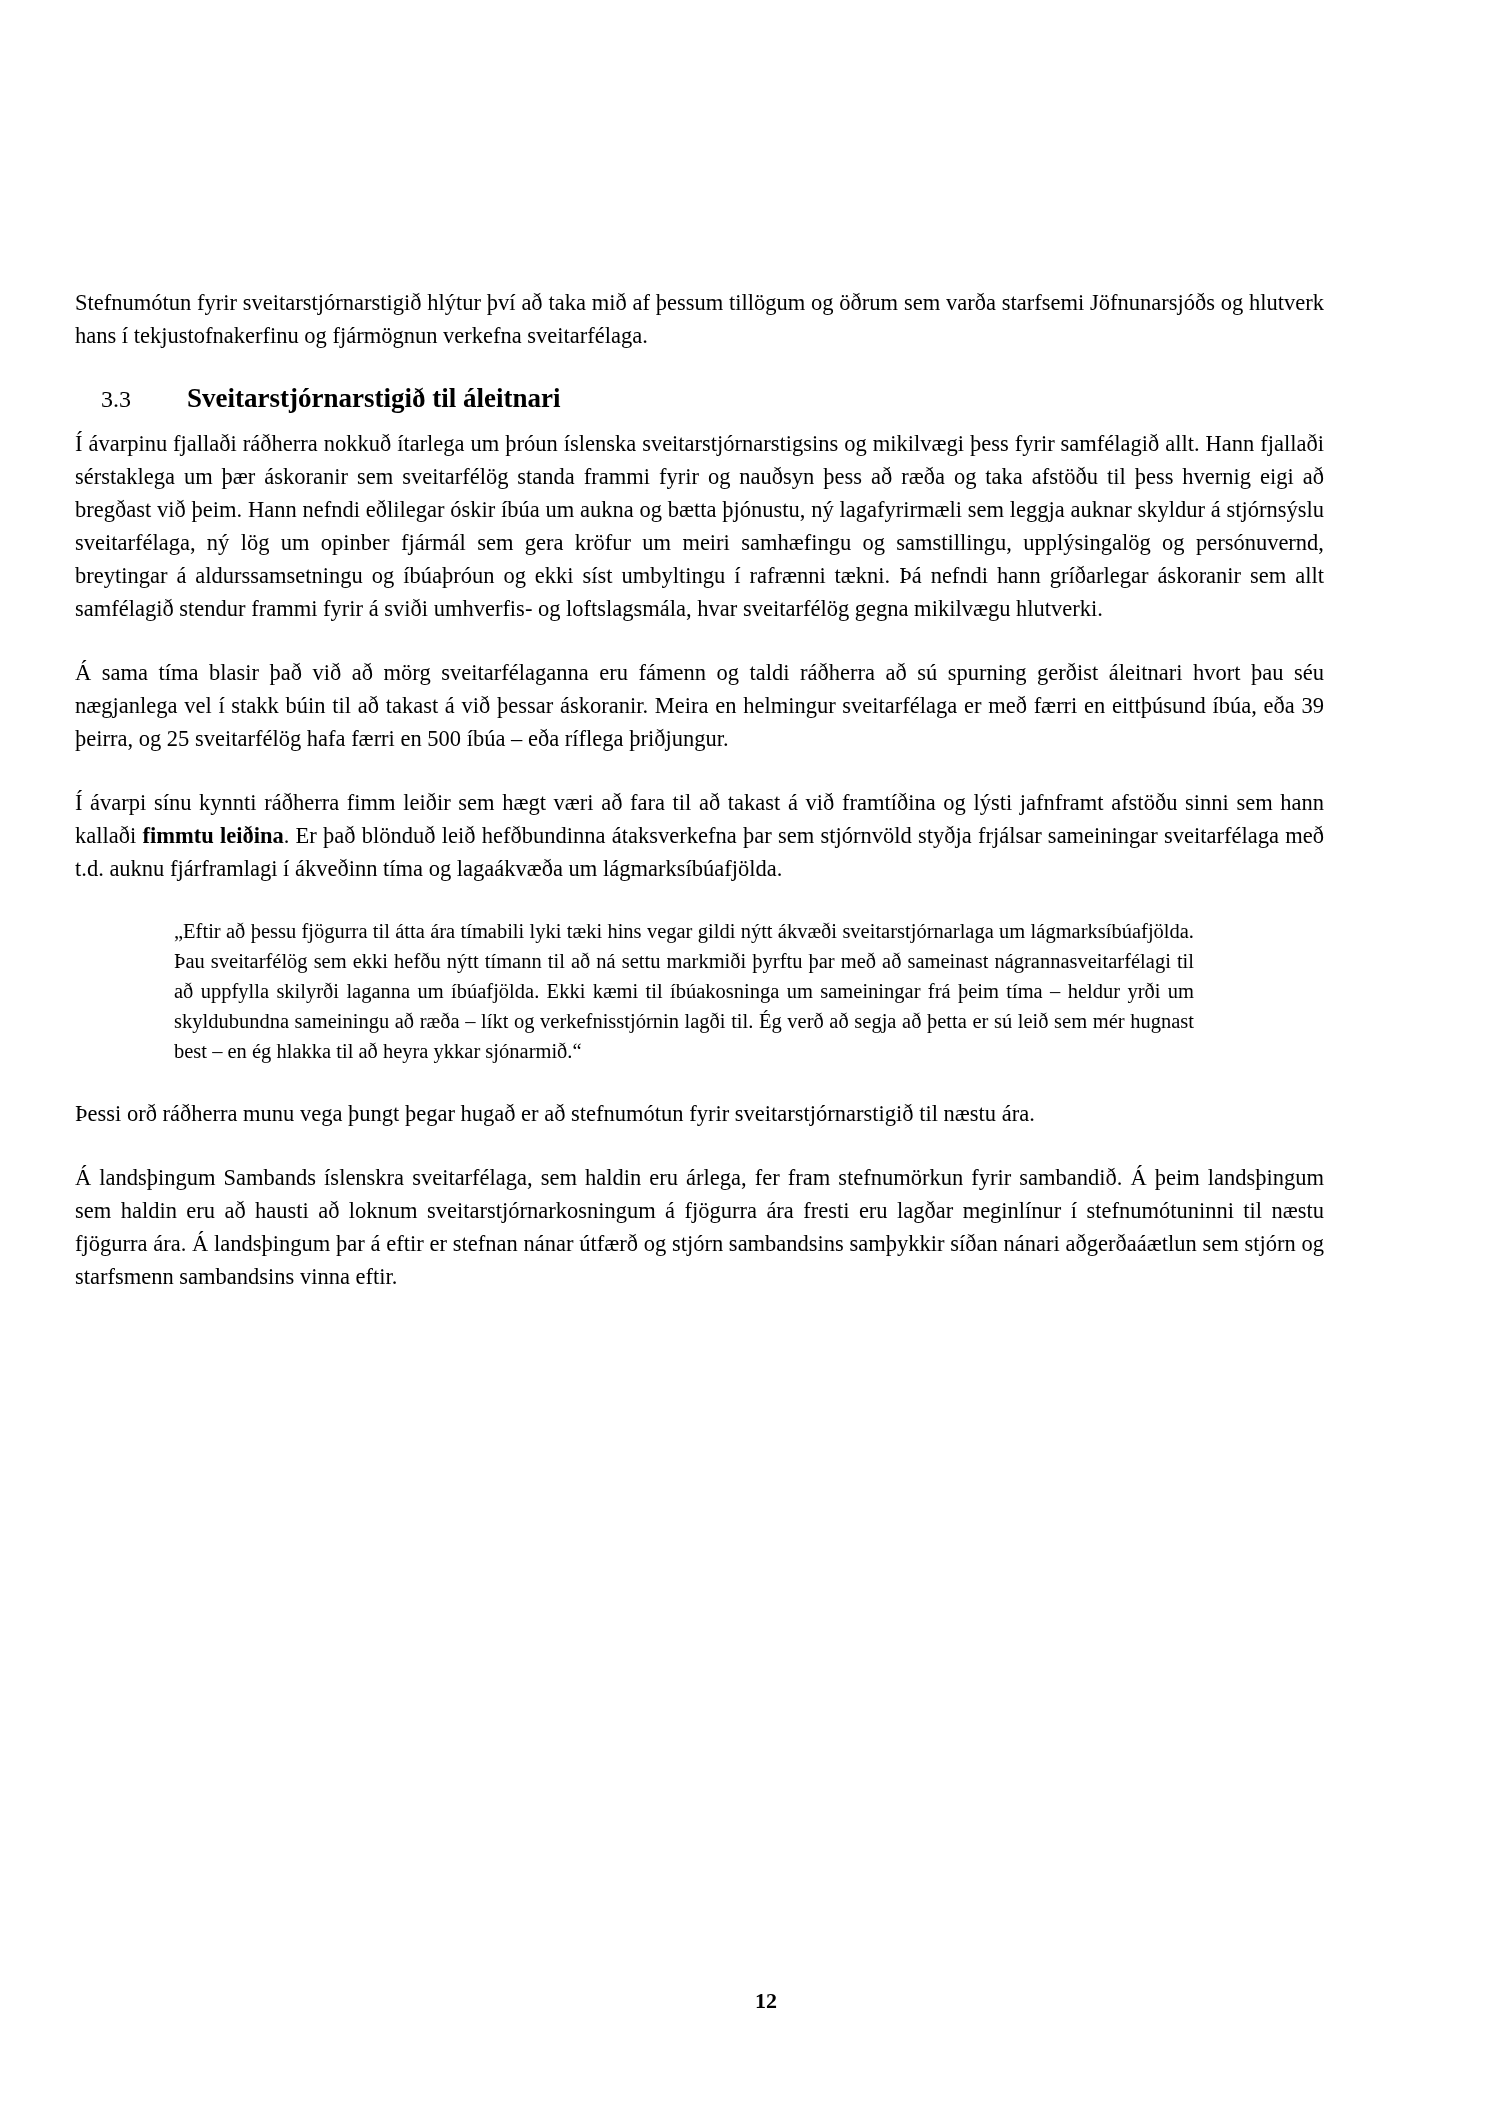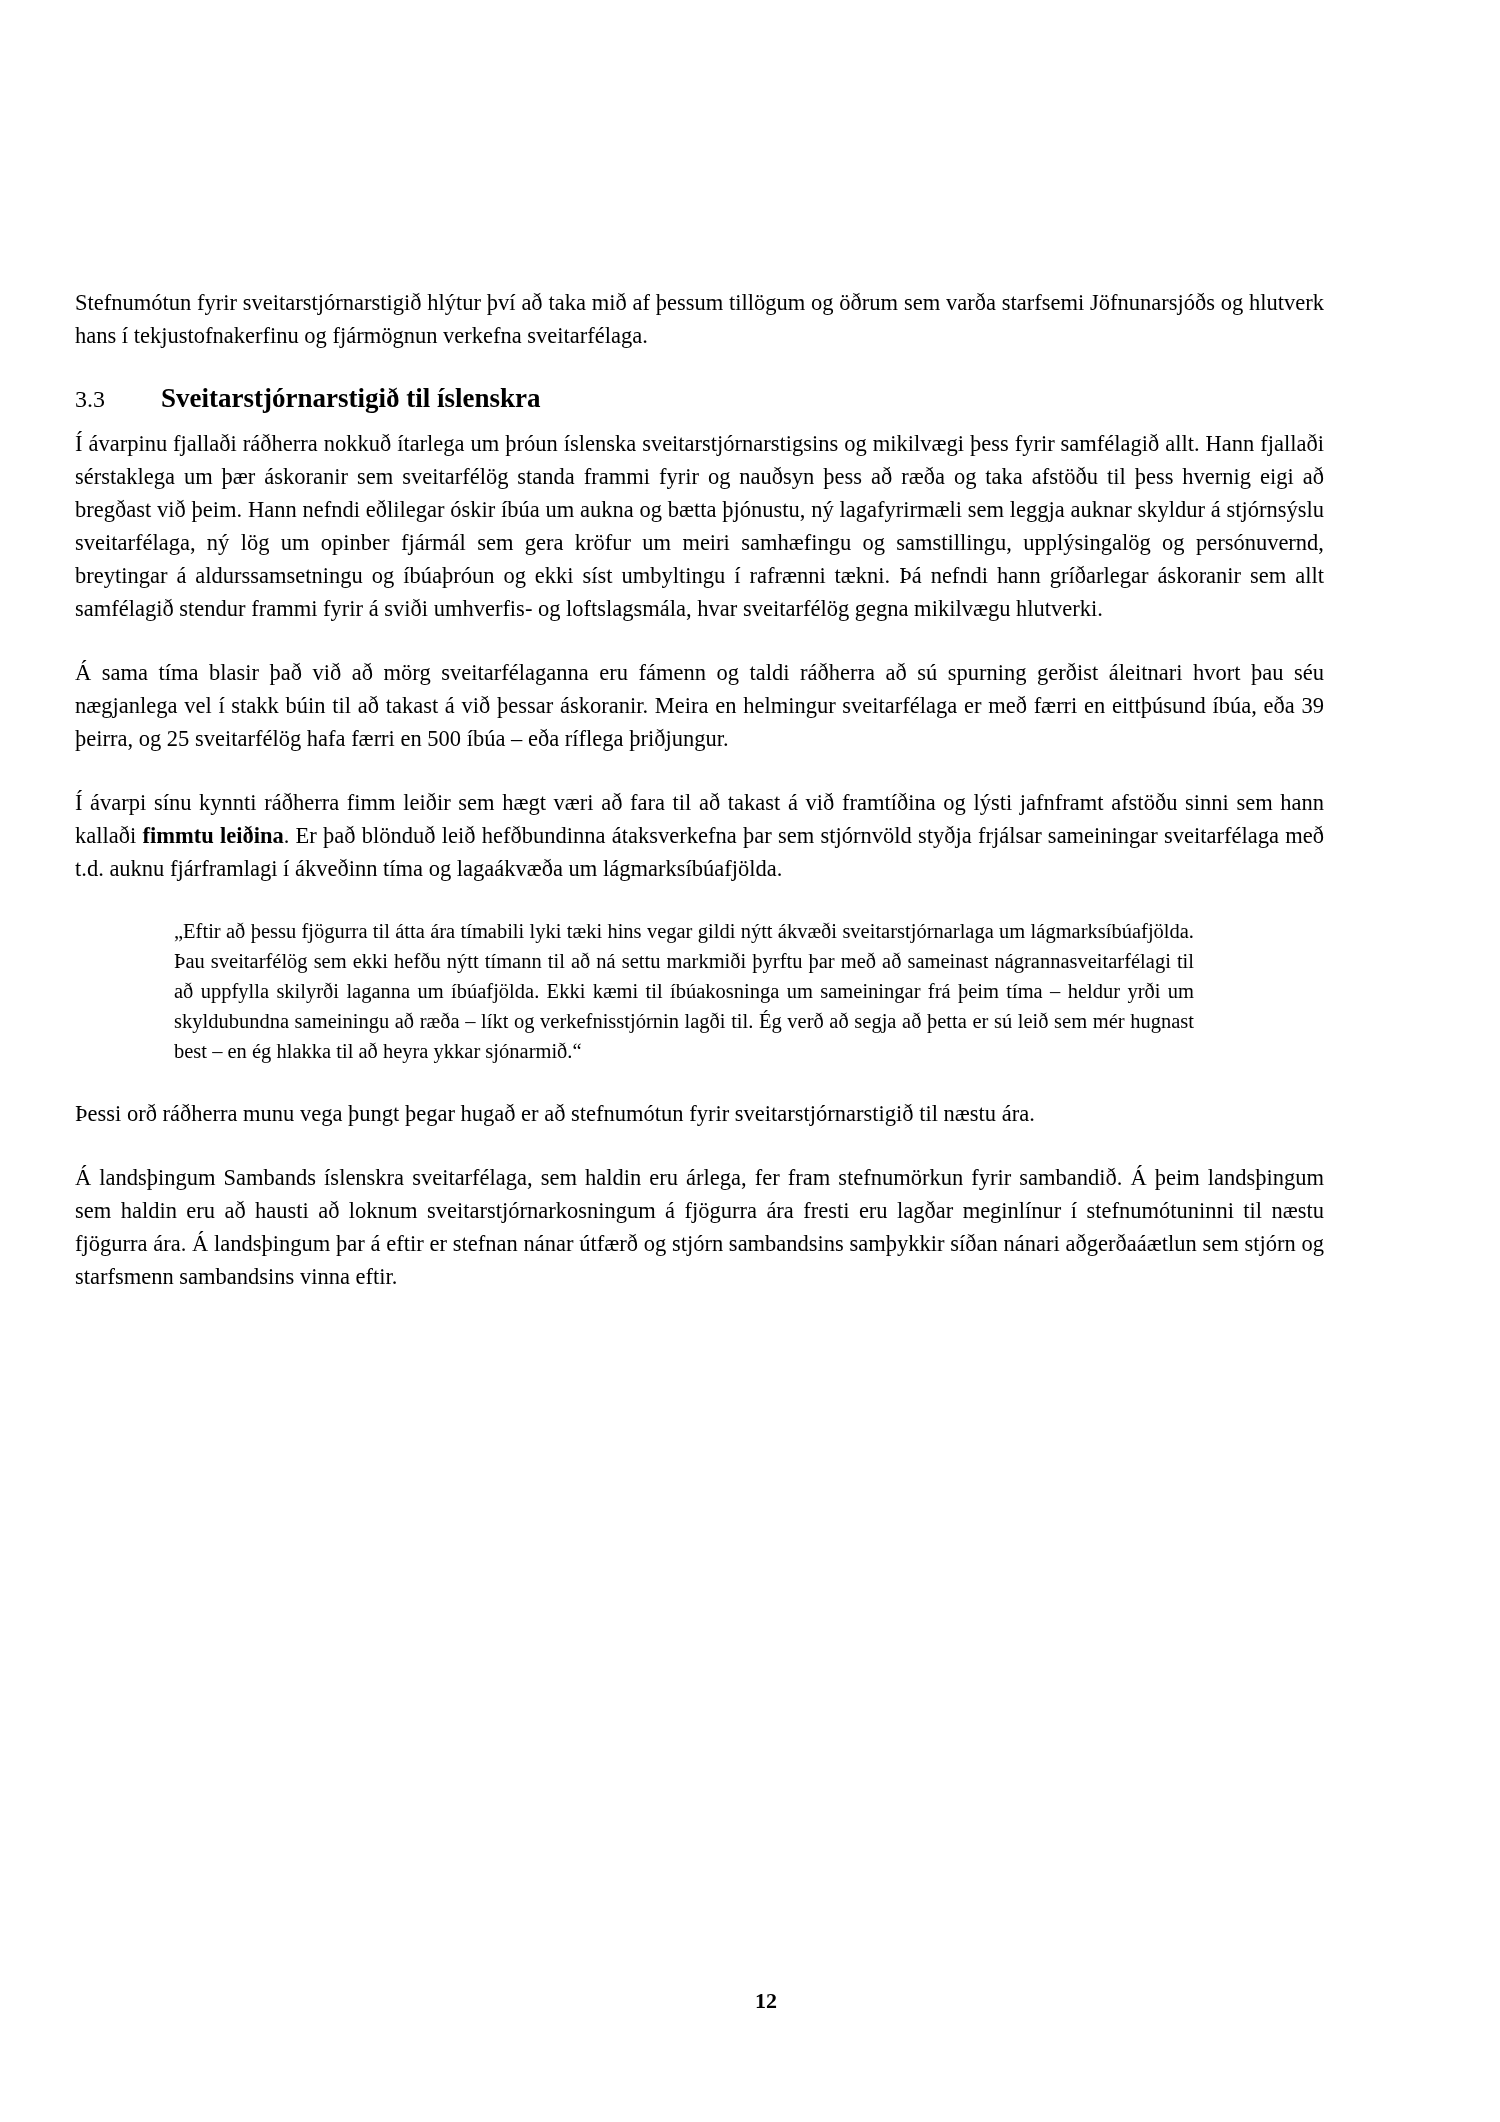--- a/index.html
+++ b/index.html
@@ -30,20 +30,21 @@
   .section-heading {
     display: flex;
     align-items: baseline;
     margin: 28px 0 13px 0;
   }
   .section-num {
     font-size: 24px;
     font-weight: 400;
     flex: 0 0 86px;
     width: 86px;
+    margin-left: 26px;
   }
   .section-title {
     font-size: 27px;
     font-weight: 700;
   }
   .quote {
     font-size: 20.5px;
     line-height: 30px;
     text-align: justify;
     margin: 0 130px 31px 99px;
@@ -62,21 +63,21 @@
 </style>
 </head>
 <body>
 
 <div class="page">
 
   <p class="para">Stefnumótun fyrir sveitarstjórnarstigið hlýtur því að taka mið af þessum tillögum og öðrum sem varða starfsemi Jöfnunarsjóðs og hlutverk hans í tekjustofnakerfinu og fjármögnun verkefna sveitarfélaga.</p>
 
   <div class="section-heading">
     <span class="section-num">3.3</span>
-    <span class="section-title">Sveitarstjórnarstigið til íslenskra</span>
+    <span class="section-title">Sveitarstjórnarstigið til áleitnari</span>
   </div>
 
 
   <p class="para">Í ávarpinu fjallaði ráðherra nokkuð ítarlega um þróun íslenska sveitarstjórnarstigsins og mikilvægi þess fyrir samfélagið allt. Hann fjallaði sérstaklega um þær áskoranir sem sveitarfélög standa frammi fyrir og nauðsyn þess að ræða og taka afstöðu til þess hvernig eigi að bregðast við þeim. Hann nefndi eðlilegar óskir íbúa um aukna og bætta þjónustu, ný lagafyrirmæli sem leggja auknar skyldur á stjórnsýslu sveitarfélaga, ný lög um opinber fjármál sem gera kröfur um meiri samhæfingu og samstillingu, upplýsingalög og persónuvernd, breytingar á aldurssamsetningu og íbúaþróun og ekki síst umbyltingu í rafrænni tækni. Þá nefndi hann gríðarlegar áskoranir sem allt samfélagið stendur frammi fyrir á sviði umhverfis- og loftslagsmála, hvar sveitarfélög gegna mikilvægu hlutverki.</p>
 
   <p class="para">Á sama tíma blasir það við að mörg sveitarfélaganna eru fámenn og taldi ráðherra að sú spurning gerðist áleitnari hvort þau séu nægjanlega vel í stakk búin til að takast á við þessar áskoranir. Meira en helmingur sveitarfélaga er með færri en eittþúsund íbúa, eða 39 þeirra, og 25 sveitarfélög hafa færri en 500 íbúa – eða ríflega þriðjungur.</p>
 
   <p class="para"><span>Í ávarpi sínu kynnti ráðherra fimm leiðir sem hægt væri að fara til að takast á við framtíðina og lýsti jafnframt afstöðu sinni sem hann kallaði </span><span class="bold-inline">fimmtu leiðina</span><span>. Er það blönduð leið hefðbundinna átaksverkefna þar sem stjórnvöld styðja frjálsar sameiningar sveitarfélaga með t.d. auknu fjárframlagi í ákveðinn tíma og lagaákvæða um lágmarksíbúafjölda.</span></p>
 
   <blockquote class="quote">„Eftir að þessu fjögurra til átta ára tímabili lyki tæki hins vegar gildi nýtt ákvæði sveitarstjórnarlaga um lágmarksíbúafjölda. Þau sveitarfélög sem ekki hefðu nýtt tímann til að ná settu markmiði þyrftu þar með að sameinast nágrannasveitarfélagi til að uppfylla skilyrði laganna um íbúafjölda. Ekki kæmi til íbúakosninga um sameiningar frá þeim tíma – heldur yrði um skyldubundna sameiningu að ræða – líkt og verkefnisstjórnin lagði til. Ég verð að segja að þetta er sú leið sem mér hugnast best – en ég hlakka til að heyra ykkar sjónarmið.“</blockquote>

